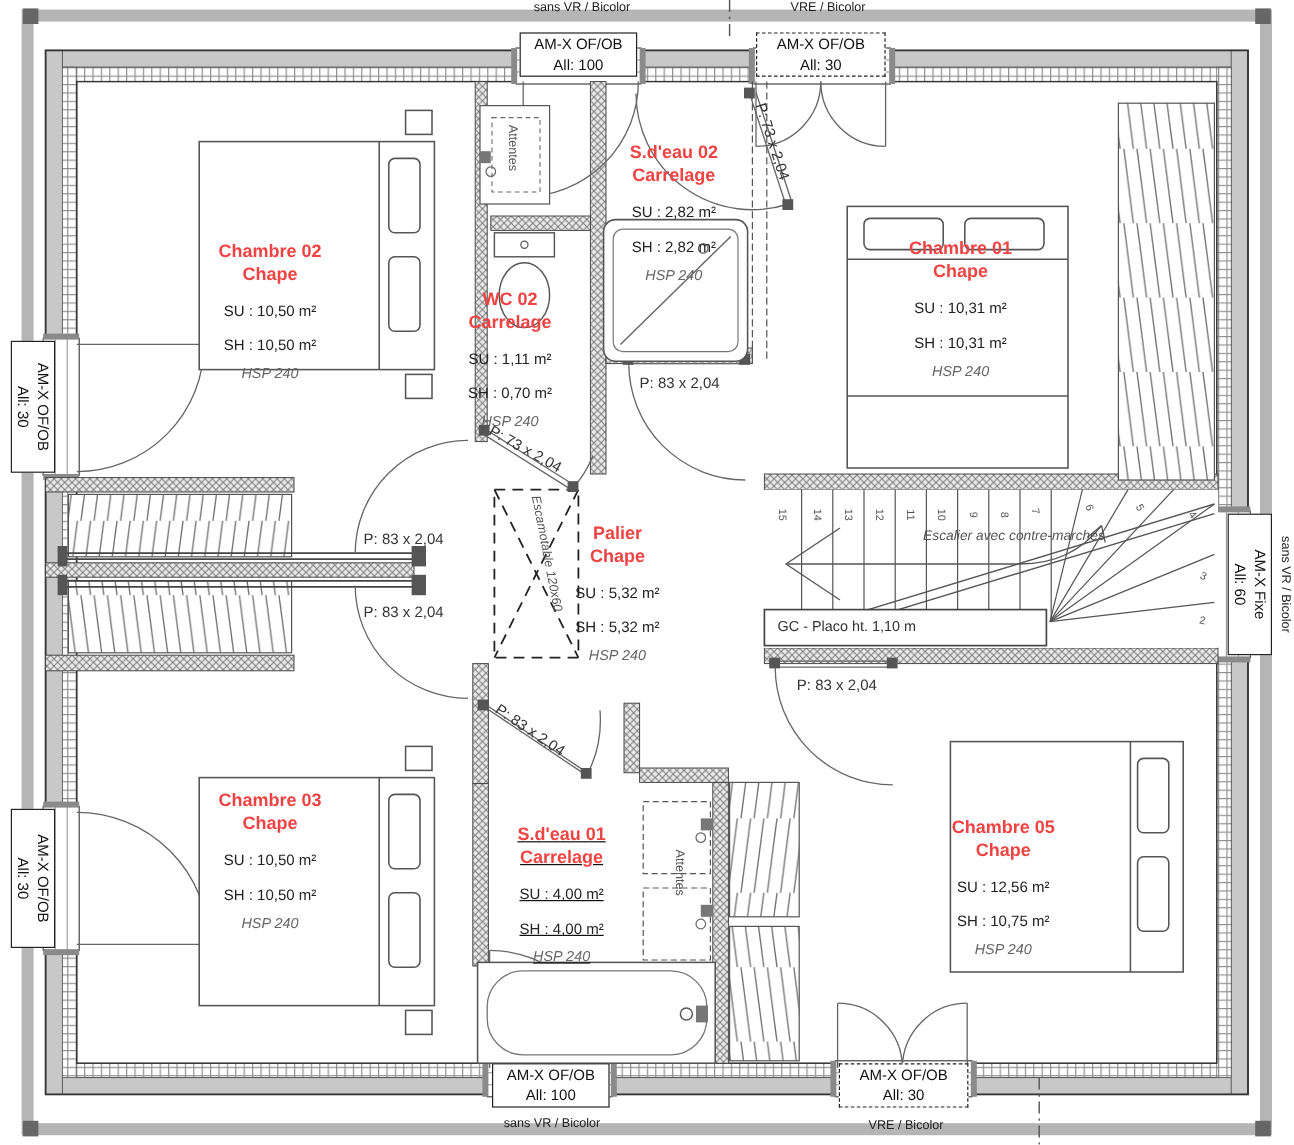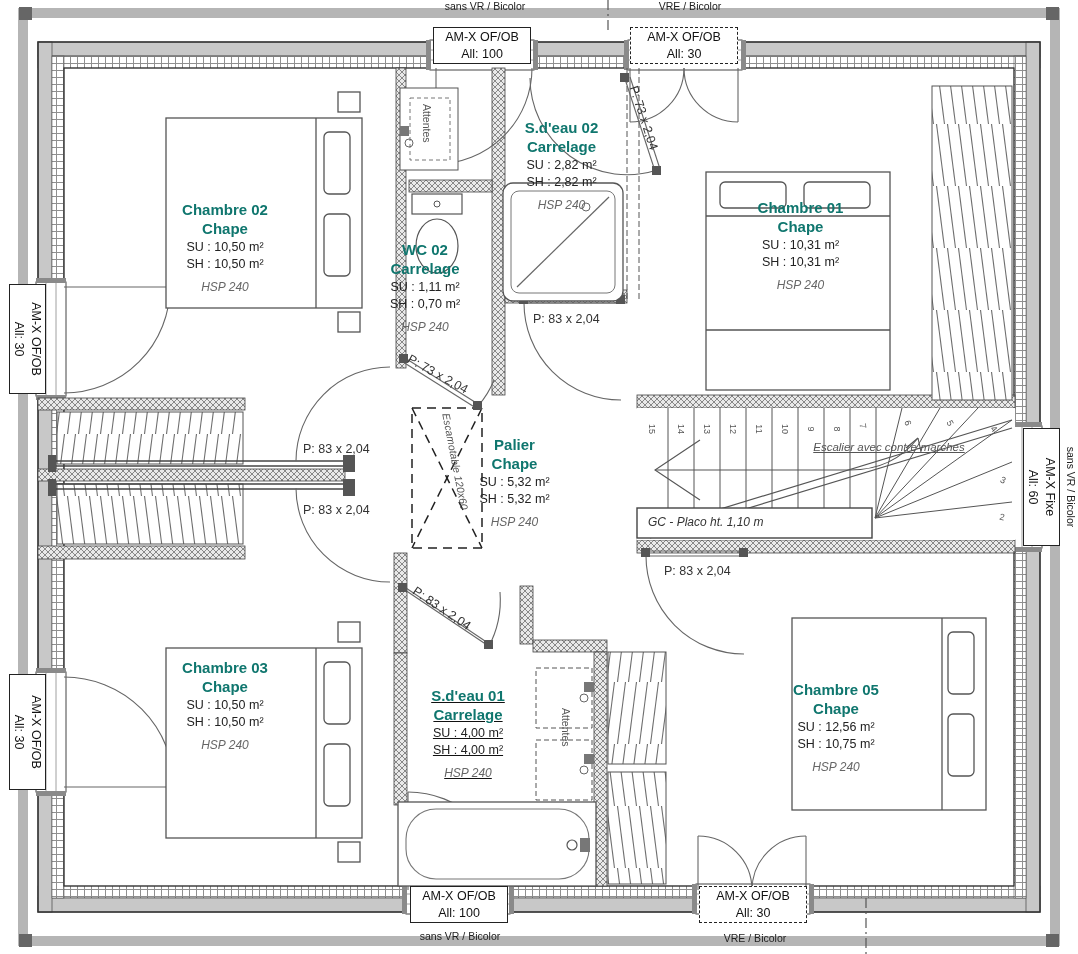--- a/index.html
+++ b/index.html
@@ -1,32 +1,32 @@
 <!DOCTYPE html>
 <html><head>
 <meta charset="utf-8">
 <style>
   html,body{margin:0;padding:0;background:#fff;}
   .plan{position:relative;width:1078px;height:954px;background:#fff;overflow:hidden;
         font-family:"Liberation Sans",sans-serif;color:#111;}
   .plan svg{position:absolute;left:0;top:0;}
   .room-label{position:absolute;text-align:center;line-height:1.28;}
-  .room-name,.room-finish{font-weight:bold;font-size:15px;color:#0f766e;}
-  .room-su,.room-sh{font-size:12.5px;margin-top:1px;color:#222;}
+  .room-name,.room-finish{font-weight:bold;font-size:15px;color:#ef4444;}
+  .room-su,.room-sh{font-size:12.5px;margin-top:13px;color:#222;}
   .room-hsp{font-size:12px;font-style:italic;color:#666;margin-top:8px;}
   .door-label{position:absolute;font-size:12.5px;color:#333;white-space:nowrap;transform-origin:0 0;}
   .win-box{position:absolute;background:#fff;border:1.6px solid #222;text-align:center;
            font-size:12.5px;color:#111;line-height:1.35;padding:1px 2px;box-sizing:border-box;}
   .win-box.dashed{border-style:dashed;}
   .win-box .l1,.win-box .l2{white-space:nowrap;}
   .rot90{transform-origin:0 0;transform:rotate(90deg);}
   .win-caption{position:absolute;font-size:10.5px;color:#222;white-space:nowrap;text-align:center;}
   .note{position:absolute;font-size:10.5px;color:#555;white-space:nowrap;transform-origin:0 0;}
   .stairs-label{position:absolute;font-size:11.5px;font-style:italic;color:#555;text-align:center;white-space:nowrap;}
-  .gc-label{position:absolute;font-size:12px;font-style:italic;color:#333;white-space:nowrap;}
+  .gc-label{position:absolute;font-size:12px;color:#333;white-space:nowrap;}
   .stepnum{position:absolute;font-size:9px;color:#555;width:12px;text-align:center;}
 </style>
 </head>
 <body>
 
 <div class="plan">
 
   <svg width="1078" height="954" viewBox="0 0 1078 954">
     <defs>
       <pattern id="grid" width="7" height="7" patternUnits="userSpaceOnUse">
@@ -407,21 +407,21 @@
     <div class="l2">All: 100</div>
   </div>
   <div class="win-caption" style="left:395px;top:930px;width:130px;">sans VR / Bicolor</div>
 
   <div class="win-box dashed" style="left:699px;top:886px;width:108px;height:37px;">
     <div class="l1">AM-X OF/OB</div>
     <div class="l2">All: 30</div>
   </div>
   <div class="win-caption" style="left:690px;top:932px;width:130px;">VRE / Bicolor</div>
 
-  <div class="stairs-label" style="left:784px;top:441px;width:210px;text-decoration:underline;">Escalier avec contre-marches</div>
+  <div class="stairs-label" style="left:740px;top:441px;width:210px;">Escalier avec contre-marches</div>
   <div class="gc-label" style="left:648px;top:515px;">GC - Placo ht. 1,10 m</div>
 
   <div class="stepnum" style="left:646px;top:424px;transform:rotate(90deg);">15</div>
   <div class="stepnum" style="left:675px;top:424px;transform:rotate(90deg);">14</div>
   <div class="stepnum" style="left:701px;top:424px;transform:rotate(90deg);">13</div>
   <div class="stepnum" style="left:727px;top:424px;transform:rotate(90deg);">12</div>
   <div class="stepnum" style="left:753px;top:424px;transform:rotate(90deg);">11</div>
   <div class="stepnum" style="left:779px;top:424px;transform:rotate(90deg);">10</div>
   <div class="stepnum" style="left:805px;top:424px;transform:rotate(90deg);">9</div>
   <div class="stepnum" style="left:831px;top:424px;transform:rotate(90deg);">8</div>

